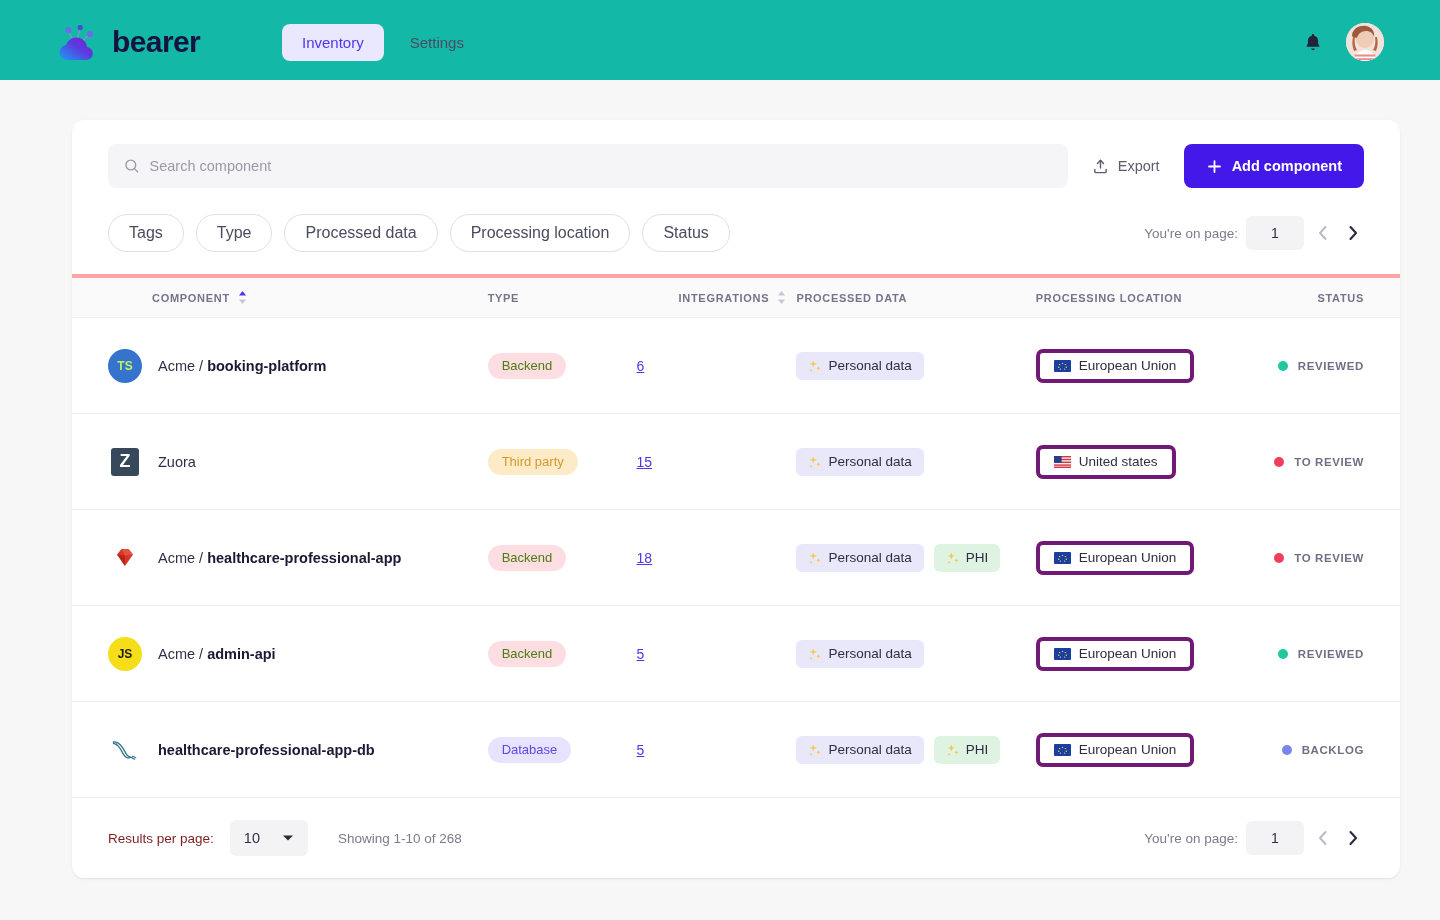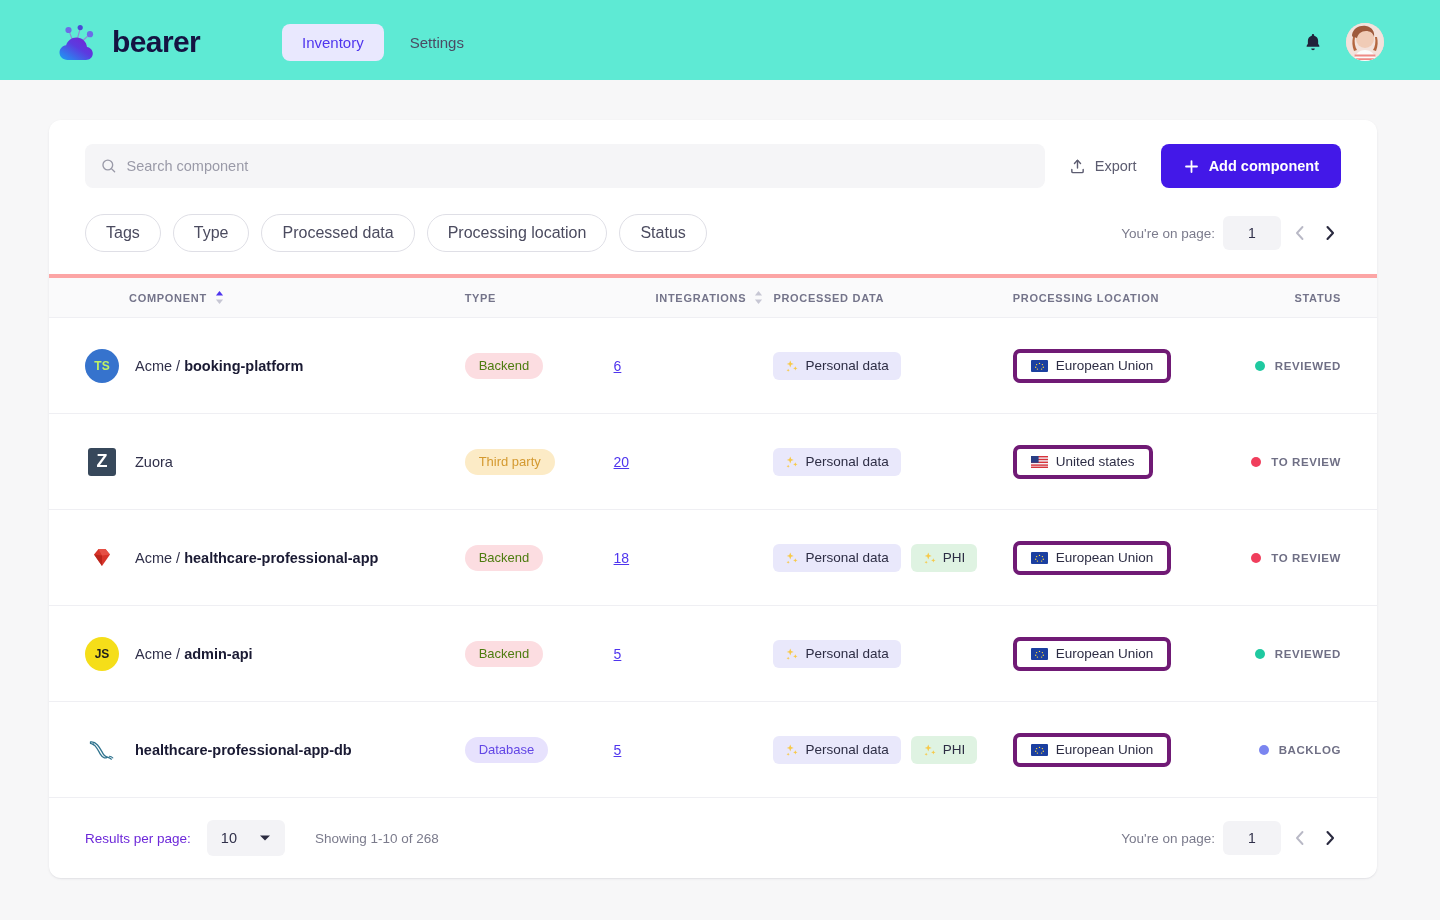--- a/index.html
+++ b/index.html
@@ -8,21 +8,21 @@
     background: #F7F7F8;
     font-family: "Liberation Sans", sans-serif;
     -webkit-font-smoothing: antialiased;
   }
 
   
   .topbar {
     height: 80px; width: 100%;
     display: flex; align-items: center;
     padding: 4px 56px 0 56px;
-    background: #5eead4;
+    background: #14b8a6;
   }
   .logo-wrap { display: flex; align-items: center; gap: 10px; width: 226px; }
   .logo-mark { width: 46px; height: 40px; flex: none; }
   .logo-text {
     font-size: 30px; font-weight: bold; color: #151342;
     letter-spacing: -0.6px;
   }
   .nav-links { display: flex; align-items: center; gap: 6px; }
   .nav-pill {
     padding: 10px 20px; border-radius: 8px;
@@ -33,21 +33,21 @@
   .topbar-right { margin-left: auto; display: flex; align-items: center; gap: 22px; }
   .bell { width: 22px; height: 22px; cursor: pointer; }
   .avatar {
     width: 38px; height: 38px; border-radius: 50%;
     overflow: hidden; cursor: pointer; flex: none;
     background: #E9D4CB; position: relative;
   }
 
   
   .card {
-    position: absolute; left: 49px; top: 120px;
+    position: absolute; left: 72px; top: 120px;
     width: 1328px; background: #fff;
     border-radius: 12px;
     box-shadow: 0 1px 3px rgba(20,20,43,0.06), 0 1px 1px rgba(20,20,43,0.04);
     overflow: hidden;
   }
 
   
   .searchrow {
     display: flex; align-items: center; gap: 16px;
     padding: 24px 36px 20px 36px;
@@ -182,21 +182,21 @@
   .status-text {
     font-size: 11.5px; letter-spacing: 0.6px; font-weight: bold;
     color: #6F6F85; text-transform: uppercase; white-space: nowrap;
   }
 
   
   .footer {
     display: flex; align-items: center;
     padding: 22px 36px; gap: 16px;
   }
-  .rpp-label { font-size: 13.5px; color: #6d28d9; }
+  .rpp-label { font-size: 13.5px; color: #7f1d1d; }
   .rpp-select {
     display: flex; align-items: center; gap: 22px;
     background: #F3F3F6; border-radius: 6px;
     height: 36px; padding: 0 14px; cursor: pointer;
   }
   .rpp-value { font-size: 14.5px; color: #30304A; }
   .showing { font-size: 13.5px; color: #7B7B8C; margin-left: 14px; }
 </style>
 </head>
 <body>
@@ -387,21 +387,21 @@
         <tr>
           <td>
             <div class="comp-cell">
               <span class="comp-icon">
                 <div class="ico-sq">Z</div>
               </span>
               <span class="comp-name"><span>Zuora</span></span>
             </div>
           </td>
           <td><span class="badge badge-third">Third party</span></td>
-          <td><a class="int-link">20</a></td>
+          <td><a class="int-link">15</a></td>
           <td>
             <div class="data-chips">
               <span class="chip chip-personal">
                 <svg width="14" height="14" viewBox="0 0 16 16">
                   <path d="M6 1.6l1.1 2.9L10 5.6 7.1 6.7 6 9.6 4.9 6.7 2 5.6l2.9-1.1z" fill="#F7C948"></path>
                   <path d="M11.8 8.2l.7 1.8 1.8.7-1.8.7-.7 1.8-.7-1.8-1.8-.7 1.8-.7z" fill="#F7C948"></path>
                   <path d="M3.6 11l.5 1.3 1.3.5-1.3.5-.5 1.3-.5-1.3-1.3-.5 1.3-.5z" fill="#F7C948"></path>
                 </svg>
                 <span>Personal data</span>
               </span>

